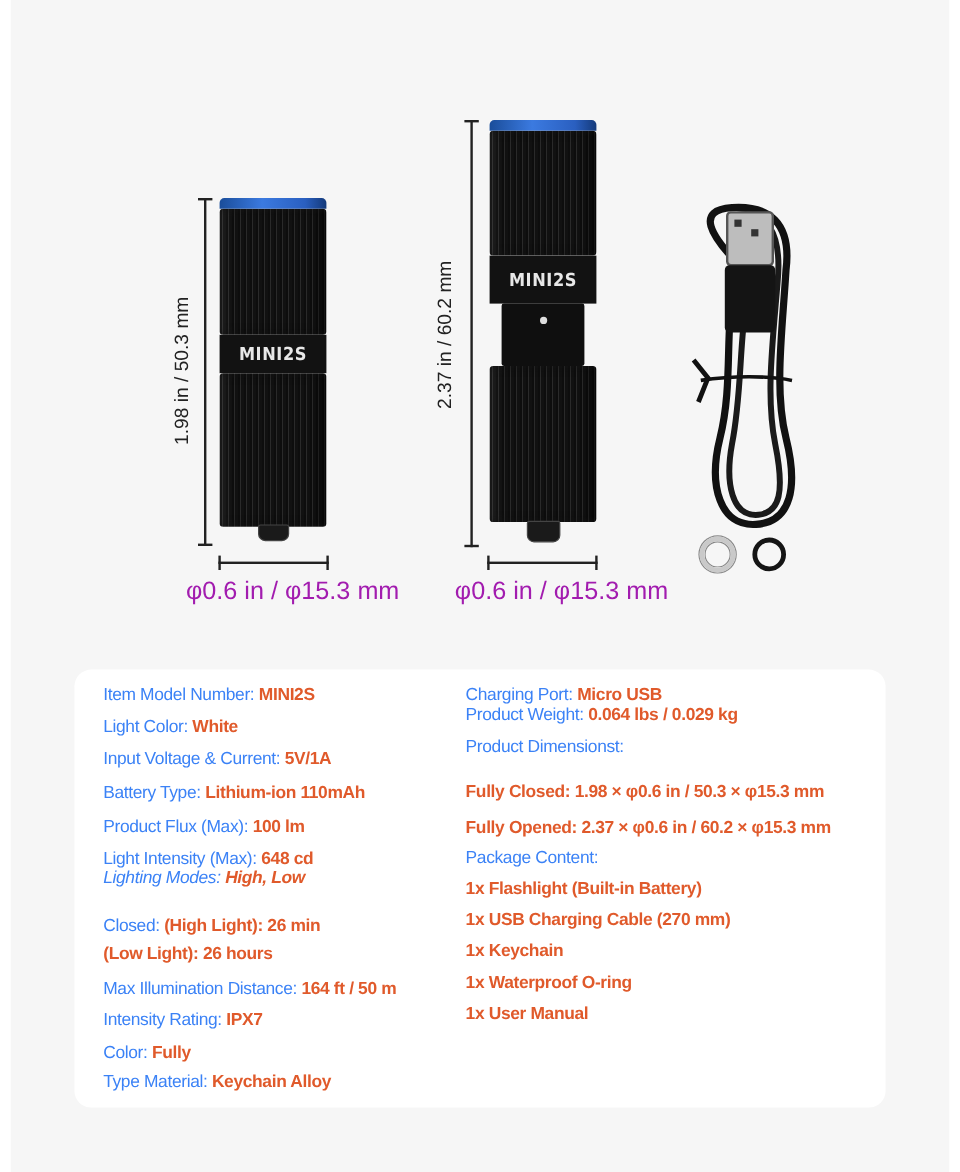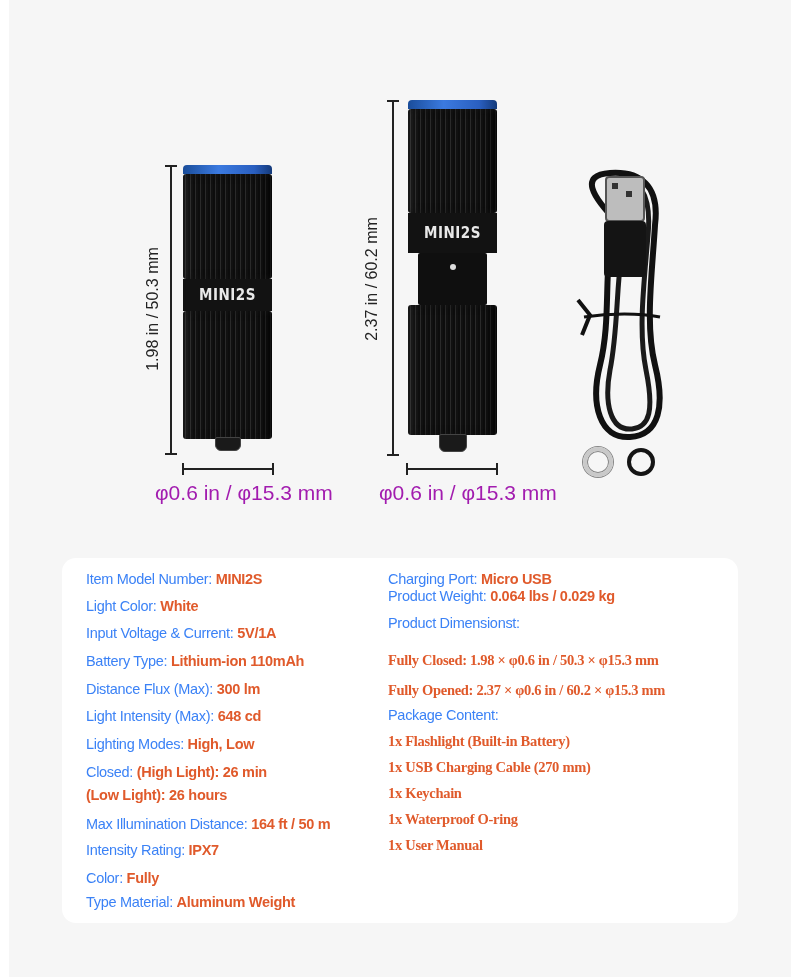--- a/index.html
+++ b/index.html
@@ -70,21 +70,21 @@
   }
   .col { position: absolute; top: 0; }
   .col-left { left: 24px; }
   .col-right { left: 326px; }
   .row {
     position: absolute; white-space: nowrap; font-size: 14.5px; color: #333;
     letter-spacing: -0.3px; line-height: 18px;
   }
   .row .k { color: #3b82f6; }
   .row .v { color: #e05a2b; font-weight: bold; }
-  .row.orange { color: #e05a2b; font-weight: bold; font-family: Liberation Serif, serif; }
+  .row.orange { color: #e05a2b; font-weight: bold; }
 </style>
 </head>
 <body>
 
 <div class="panel"></div>
 
 <div class="product-area">
 
   <div class="vline" style="left:170px; top:165px; height:290px;"></div>
   <div class="vlabel" style="left:78px; top:300px; width:150px; text-align:center;">1.98 in / 50.3 mm</div>
@@ -133,29 +133,29 @@
   <div style="position:absolute; left:583px; top:447px; width:30px; height:30px; border-radius:50%; border:4px solid #c9c9c9; box-shadow: inset 0 0 0 1px #888, 0 0 0 1px #888;"></div>
   <div style="position:absolute; left:627px; top:448px; width:28px; height:28px; border-radius:50%; border:4px solid #151515;"></div>
 </div>
 
 <div class="card">
   <div class="col col-left">
     <div class="row" style="top:12px;"><span class="k">Item Model Number: </span><span class="v">MINI2S</span></div>
     <div class="row" style="top:39px;"><span class="k">Light Color: </span><span class="v">White</span></div>
     <div class="row" style="top:66px;"><span class="k">Input Voltage &amp; Current: </span><span class="v">5V/1A</span></div>
     <div class="row" style="top:94px;"><span class="k">Battery Type: </span><span class="v">Lithium-ion 110mAh</span></div>
-    <div class="row" style="top:122px;"><span class="k">Distance Flux (Max): </span><span class="v">300 lm</span></div>
+    <div class="row" style="top:122px;"><span class="k">Product Flux (Max): </span><span class="v">100 lm</span></div>
     <div class="row" style="top:149px;"><span class="k">Light Intensity (Max): </span><span class="v">648 cd</span></div>
-    <div class="row" style="top:177px;"><span class="k">Lighting Modes: </span><span class="v">High, Low</span></div>
+    <div class="row" style="top:165px;font-style:italic;"><span class="k">Lighting Modes: </span><span class="v">High, Low</span></div>
     <div class="row" style="top:205px;"><span class="k">Closed: </span><span class="v">(High Light): 26 min</span></div>
     <div class="row" style="top:228px;"><span class="k"></span><span class="v">(Low Light): 26 hours</span></div>
     <div class="row" style="top:257px;"><span class="k">Max Illumination Distance: </span><span class="v">164 ft / 50 m</span></div>
     <div class="row" style="top:283px;"><span class="k">Intensity Rating: </span><span class="v">IPX7</span></div>
     <div class="row" style="top:311px;"><span class="k">Color: </span><span class="v">Fully</span></div>
-    <div class="row" style="top:335px;"><span class="k">Type Material: </span><span class="v">Aluminum Weight</span></div>
+    <div class="row" style="top:335px;"><span class="k">Type Material: </span><span class="v">Keychain Alloy</span></div>
   </div>
 
   <div class="col col-right">
     <div class="row" style="top:12px;"><span class="k">Charging Port: </span><span class="v">Micro USB</span></div>
     <div class="row" style="top:29px;"><span class="k">Product Weight: </span><span class="v">0.064 lbs / 0.029 kg</span></div>
     <div class="row" style="top:56px;"><span class="k">Product Dimensionst:</span></div>
     <div class="row orange" style="top:93px;"><span>Fully Closed: 1.98 × φ0.6 in / 50.3 × φ15.3 mm</span></div>
     <div class="row orange" style="top:123px;"><span>Fully Opened: 2.37 × φ0.6 in / 60.2 × φ15.3 mm</span></div>
     <div class="row" style="top:148px;text-align:right;"><span class="k">Package Content:</span></div>
     <div class="row orange" style="top:174px;"><span>1x Flashlight (Built-in Battery)</span></div>

